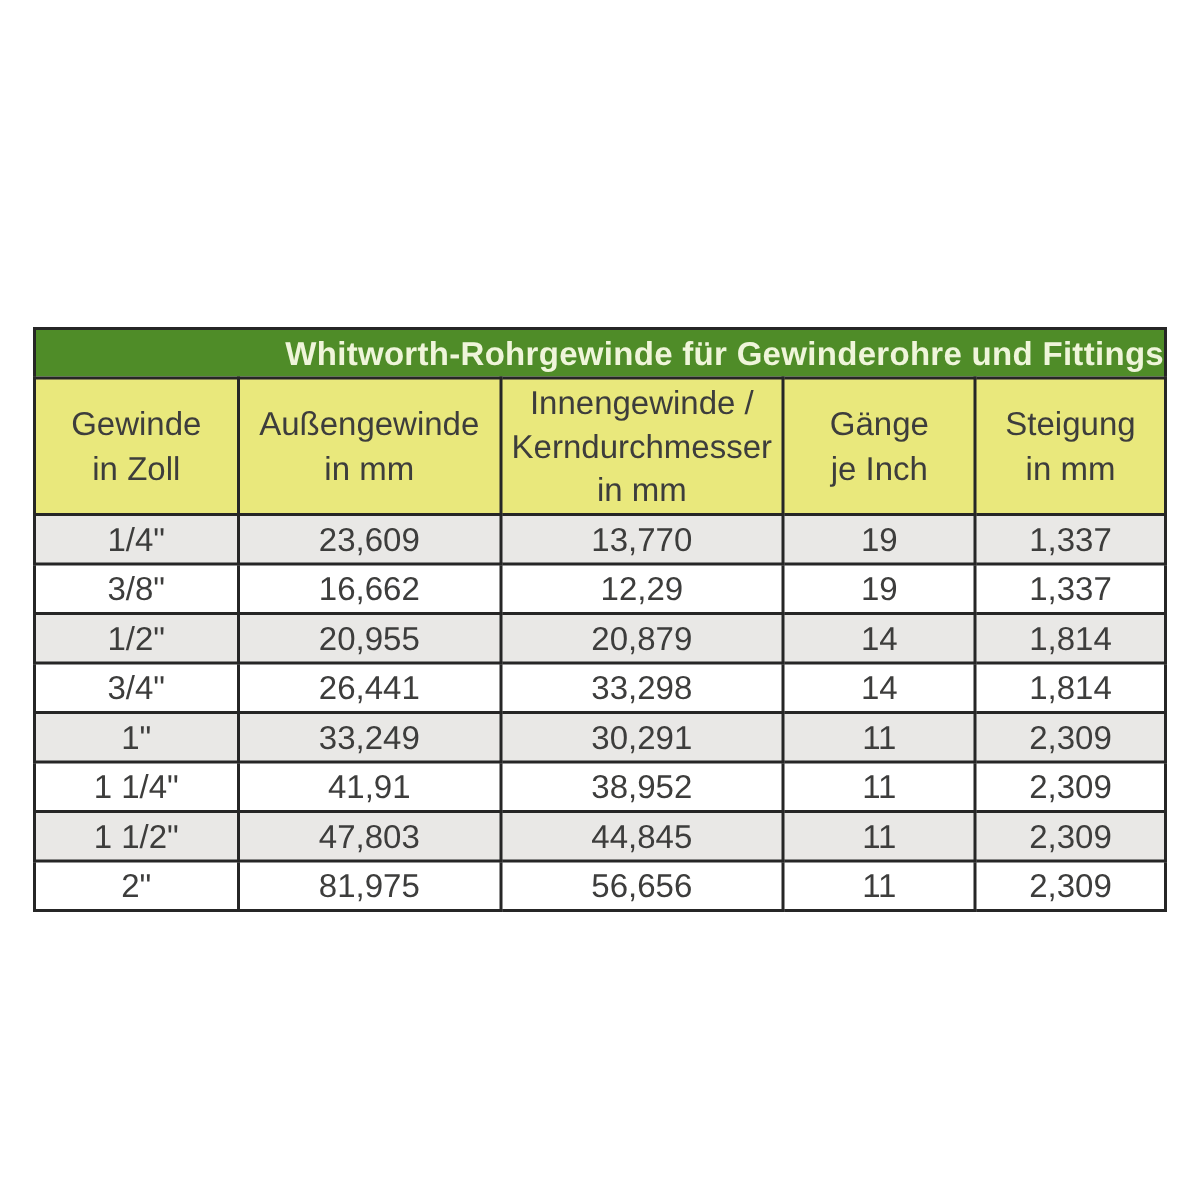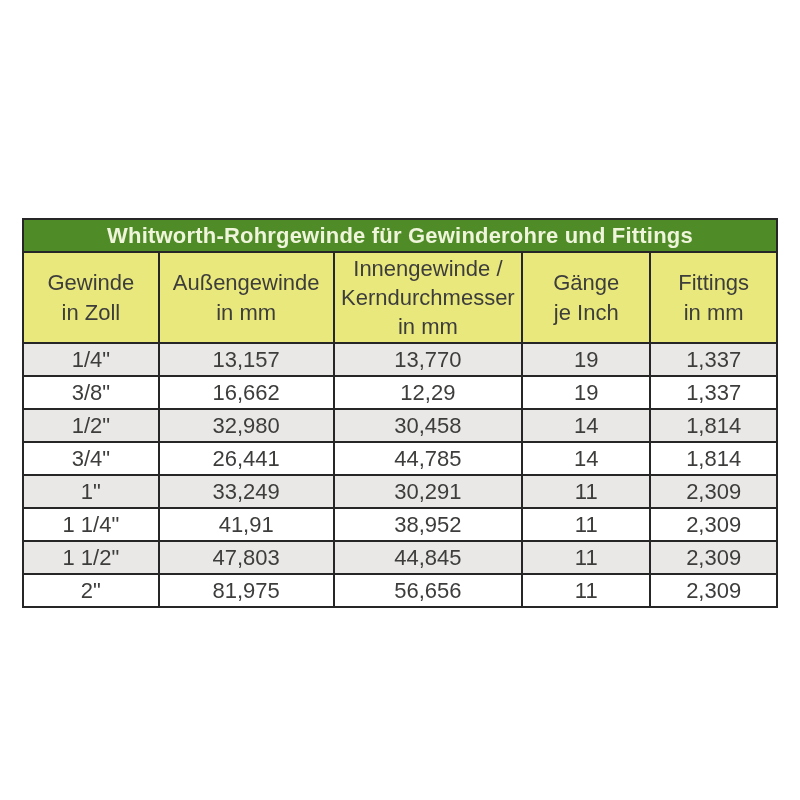--- a/index.html
+++ b/index.html
@@ -20,21 +20,21 @@
   .title-bar {
     box-sizing: border-box;
     width: 756px;
     height: 33px;
     background: var(--title-bg, #4f8c28);
     color: var(--title-text, #eff5da);
     border: 2px solid var(--border, #262626);
     border-bottom: none;
     font-size: 22px;
     font-weight: bold;
-    text-align: center;
+    text-align: right;
     line-height: 31px;
     letter-spacing: 0.2px;
   }
   table.thread-table {
     width: 756px;
     border-collapse: collapse;
     table-layout: fixed;
     border: 2px solid var(--border, #262626);
     padding-left: 21px;
   }
@@ -80,50 +80,50 @@
       <tr>
         <th>Gewinde
 in Zoll</th>
         <th>Außengewinde
 in mm</th>
         <th>Innengewinde /
 Kerndurchmesser
 in mm</th>
         <th>Gänge
 je Inch</th>
-        <th>Fittings
+        <th>Steigung
 in mm</th>
       </tr>
     </thead>
     <tbody>
       <tr>
         <td>1/4"</td>
-        <td>13,157</td>
+        <td>23,609</td>
         <td>13,770</td>
         <td>19</td>
         <td>1,337</td>
       </tr>
       <tr>
         <td>3/8"</td>
         <td>16,662</td>
         <td>12,29</td>
         <td>19</td>
         <td>1,337</td>
       </tr>
       <tr>
         <td>1/2"</td>
-        <td>32,980</td>
-        <td>30,458</td>
+        <td>20,955</td>
+        <td>20,879</td>
         <td>14</td>
         <td>1,814</td>
       </tr>
       <tr>
         <td>3/4"</td>
         <td>26,441</td>
-        <td>44,785</td>
+        <td>33,298</td>
         <td>14</td>
         <td>1,814</td>
       </tr>
       <tr>
         <td>1"</td>
         <td>33,249</td>
         <td>30,291</td>
         <td>11</td>
         <td>2,309</td>
       </tr>

